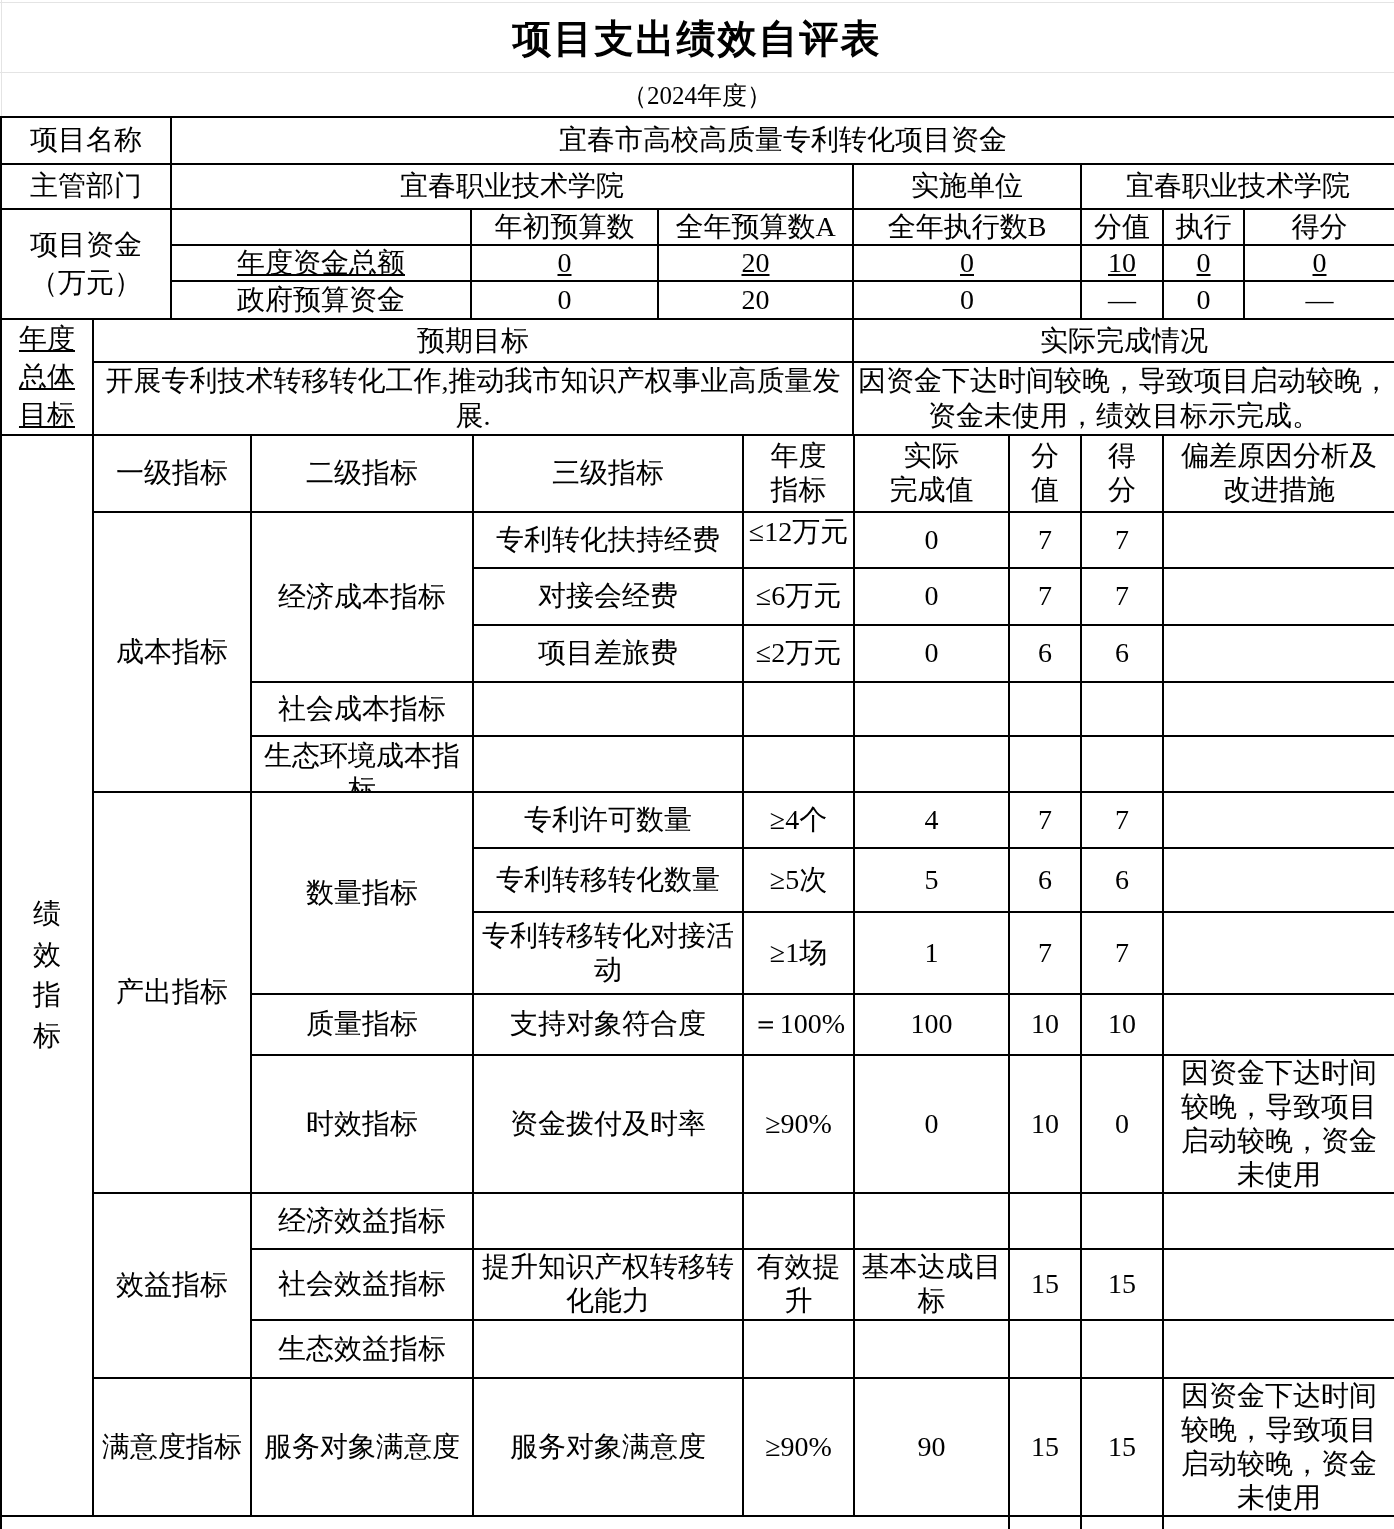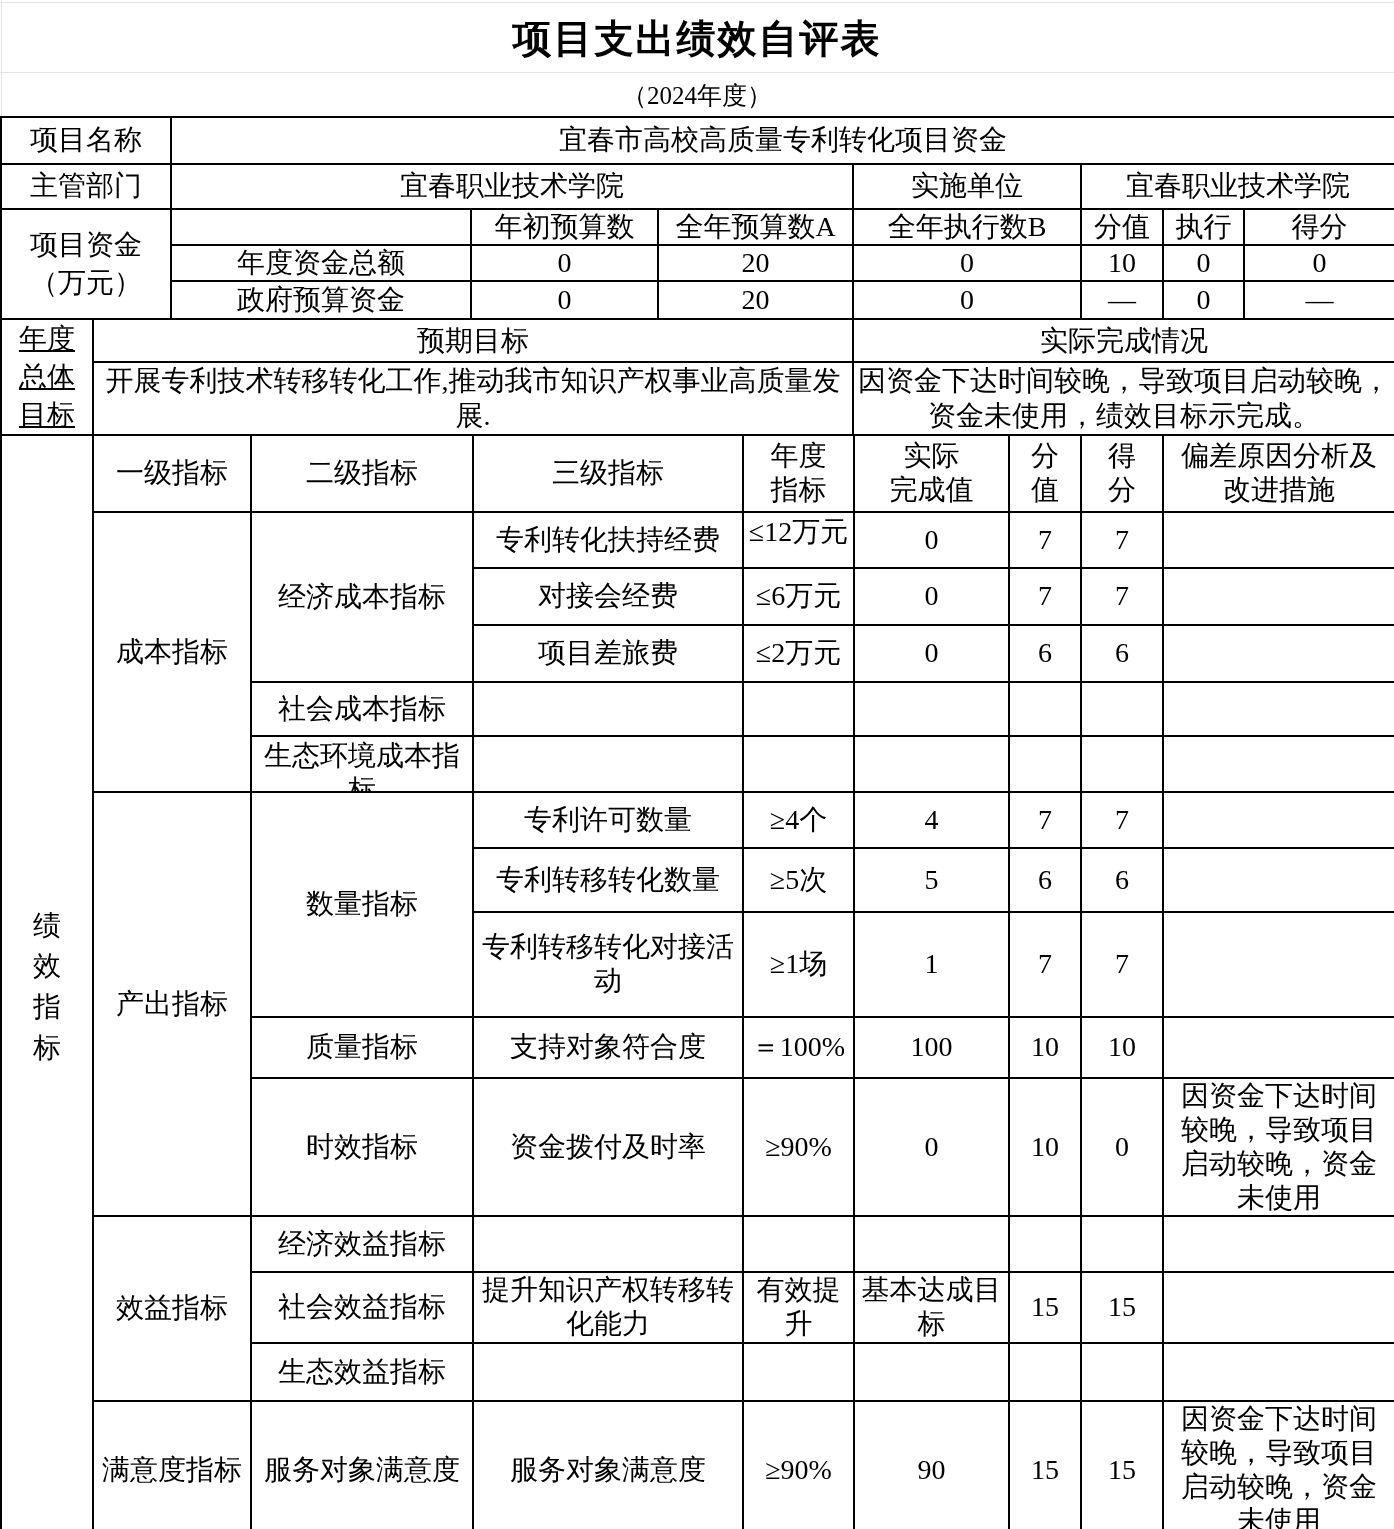--- a/index.html
+++ b/index.html
@@ -38,25 +38,25 @@
   .bb3{border-bottom-width:4px;}
   .w1{width:1.3em;margin:0 auto;line-height:1.45;}
   .w2{width:2.3em;margin:0 auto;line-height:1.35;text-decoration:underline;}
   .w4{width:4.5em;margin:0 auto;line-height:1.35;}
   .clip{height:52px;overflow:hidden;padding-top:2px;}
   .dev{font-size:26px;line-height:36px;text-align:left;}
   .ind1{padding-left:16px;}
   .ind0{padding-left:3px;}
   
   .rA1{height:47px;} .rA2{height:45px;}
-  .rB0{height:34px;} .rB1{height:20px;} .rB2{height:38px;}
+  .rB0{height:34px;} .rB1{height:20px;text-decoration:underline;} .rB2{height:38px;}
   .rC0{height:42px;} .rC1{height:65px;}
   .rD0{height:77px;}  .rD1{height:56px;}  .rD2{height:57px;}  .rD3{height:57px;}
   .rD4{height:54px;}  .rD5{height:55px;}  .rD6{height:56px;}  .rD7{height:64px;}
-  .rD8{height:105px;}  .rD9{height:61px;}  .rD10{height:108px;}.rD11{height:56px;}
+  .rD8{height:82px;}  .rD9{height:61px;}  .rD10{height:108px;}.rD11{height:56px;}
   .rD12{height:70px;} .rD13{height:58px;} .rD14{height:111px;}.rD15{height:72px;}
 </style>
 </head>
 <body>
 
 <div class="page">
 
   <div class="gl h" style="top:2px"></div>
   <div class="gl h" style="top:72px"></div>
   <div class="gl v"></div>

